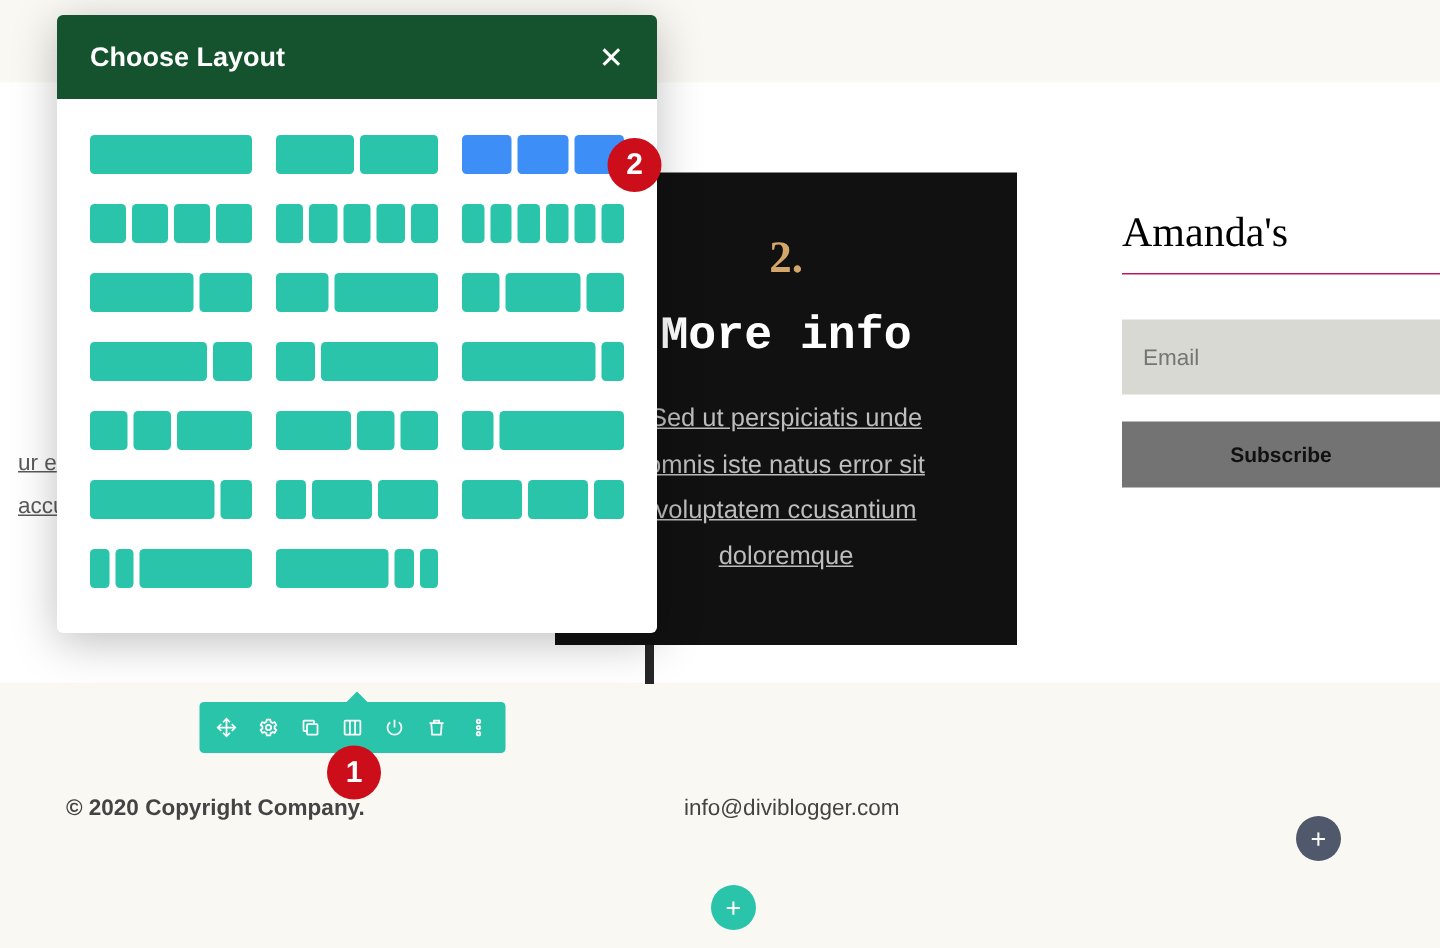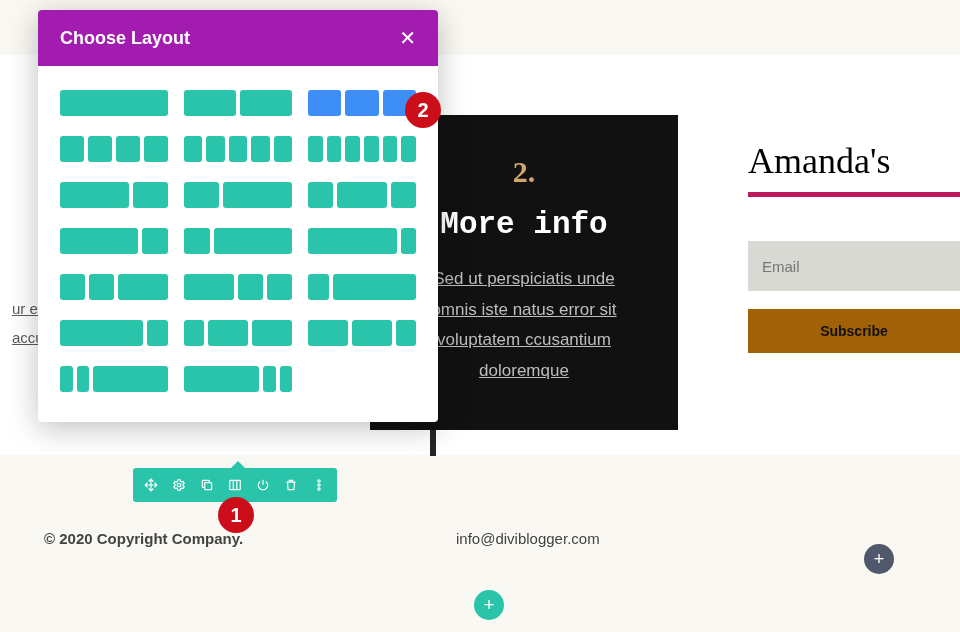--- a/index.html
+++ b/index.html
@@ -5,28 +5,28 @@
   * { box-sizing: border-box; margin: 0; padding: 0; }
   body { font-family: -apple-system, Helvetica, Arial, sans-serif; background: #faf8f3; width: 960px; height: 632px; position: relative; overflow: hidden; }
 
   .content-row { position: absolute; top: 55px; left: 0; right: 0; height: 400px; background: #fff; display: flex; }
   .darkcard { position: absolute; left: 370px; top: 115px; width: 308px; height: 315px; background: #111; color: #fff; padding: 40px 30px; text-align: center; }
   .step-num { font-family: Georgia, 'Times New Roman', serif; font-weight: 700; font-size: 30px; color: #d3a76a; margin-bottom: 18px; }
   .step-title { font-family: Liberation Mono, monospace; font-weight: 700; font-size: 31px; margin-bottom: 22px; }
   .step-body { color: #bdbdbd; font-size: 17px; line-height: 1.8; text-decoration: underline; padding: 0 20px; }
 
   .sidecol { position: absolute; left: 748px; top: 140px; width: 212px; }
-  .amanda { font-family: 'Times New Roman', Georgia, serif; font-size: 36px; font-weight: 400; padding-bottom: 10px; border-bottom: 5px solid #be185d; margin-bottom: 44px; white-space: nowrap; overflow: hidden; }
+  .amanda { font-family: 'Times New Roman', Georgia, serif; font-size: 28px; font-weight: 400; padding-bottom: 10px; border-bottom: 1px solid #be185d; margin-bottom: 30px; white-space: nowrap; overflow: hidden; }
   .email-input { width: 100%; height: 50px; background: #d9d9d3; border: none; padding: 12px 14px; font-size: 15px; color: #333; margin-bottom: 18px; }
-  .subscribe { width: 100%; height: 44px; background: #a16207; border: none; font-weight: 700; font-size: 14px; color: #111; cursor: pointer; }
+  .subscribe { width: 100%; height: 44px; background: #737373; border: none; font-weight: 700; font-size: 14px; color: #111; cursor: pointer; }
 
   .lorem-left { position: absolute; left: 12px; top: 295px; color: #5a5a5a; font-size: 15px; line-height: 1.9; text-decoration: underline; text-align: left; width: 60px; }
 
   .modal { position: absolute; left: 38px; top: 10px; width: 400px; background: #fff; box-shadow: 0 6px 30px rgba(0,0,0,.25); border-radius: 4px; overflow: visible; }
-  .modal-hdr { background: #a21caf; height: 56px; display: flex; align-items: center; justify-content: space-between; padding: 0 22px; border-radius: 4px 4px 0 0;}
+  .modal-hdr { background: #14532d; height: 56px; display: flex; align-items: center; justify-content: space-between; padding: 0 22px; border-radius: 4px 4px 0 0;}
   .modal-title { color: #fff; font-size: 18px; font-weight: 600; }
   .close-x { color: #fff; font-size: 20px; cursor: pointer; }
   .layouts { padding: 24px 22px 30px; display: grid; grid-template-columns: repeat(3,1fr); gap: 20px 16px; }
   .opt { display: flex; gap: 4px; height: 26px; cursor: pointer; }
   .opt span { background: #29c4a9; border-radius: 3px; }
   .opt.sel span { background: #3d8ef7; }
   .f1 { flex: 1; } .f2 { flex: 2; } .f3 { flex: 3; } .f4 { flex: 4; } .fh { flex: .5; }
 
   .toolbar { position: absolute; left: 133px; top: 468px; background: #29c4a9; height: 34px; display: flex; align-items: center; padding: 0 6px; border-radius: 3px; gap: 4px; }
   .toolbar::before { content:""; position:absolute; top:-7px; left:98px; border:7px solid transparent; border-bottom-color:#29c4a9; border-top:none;}

